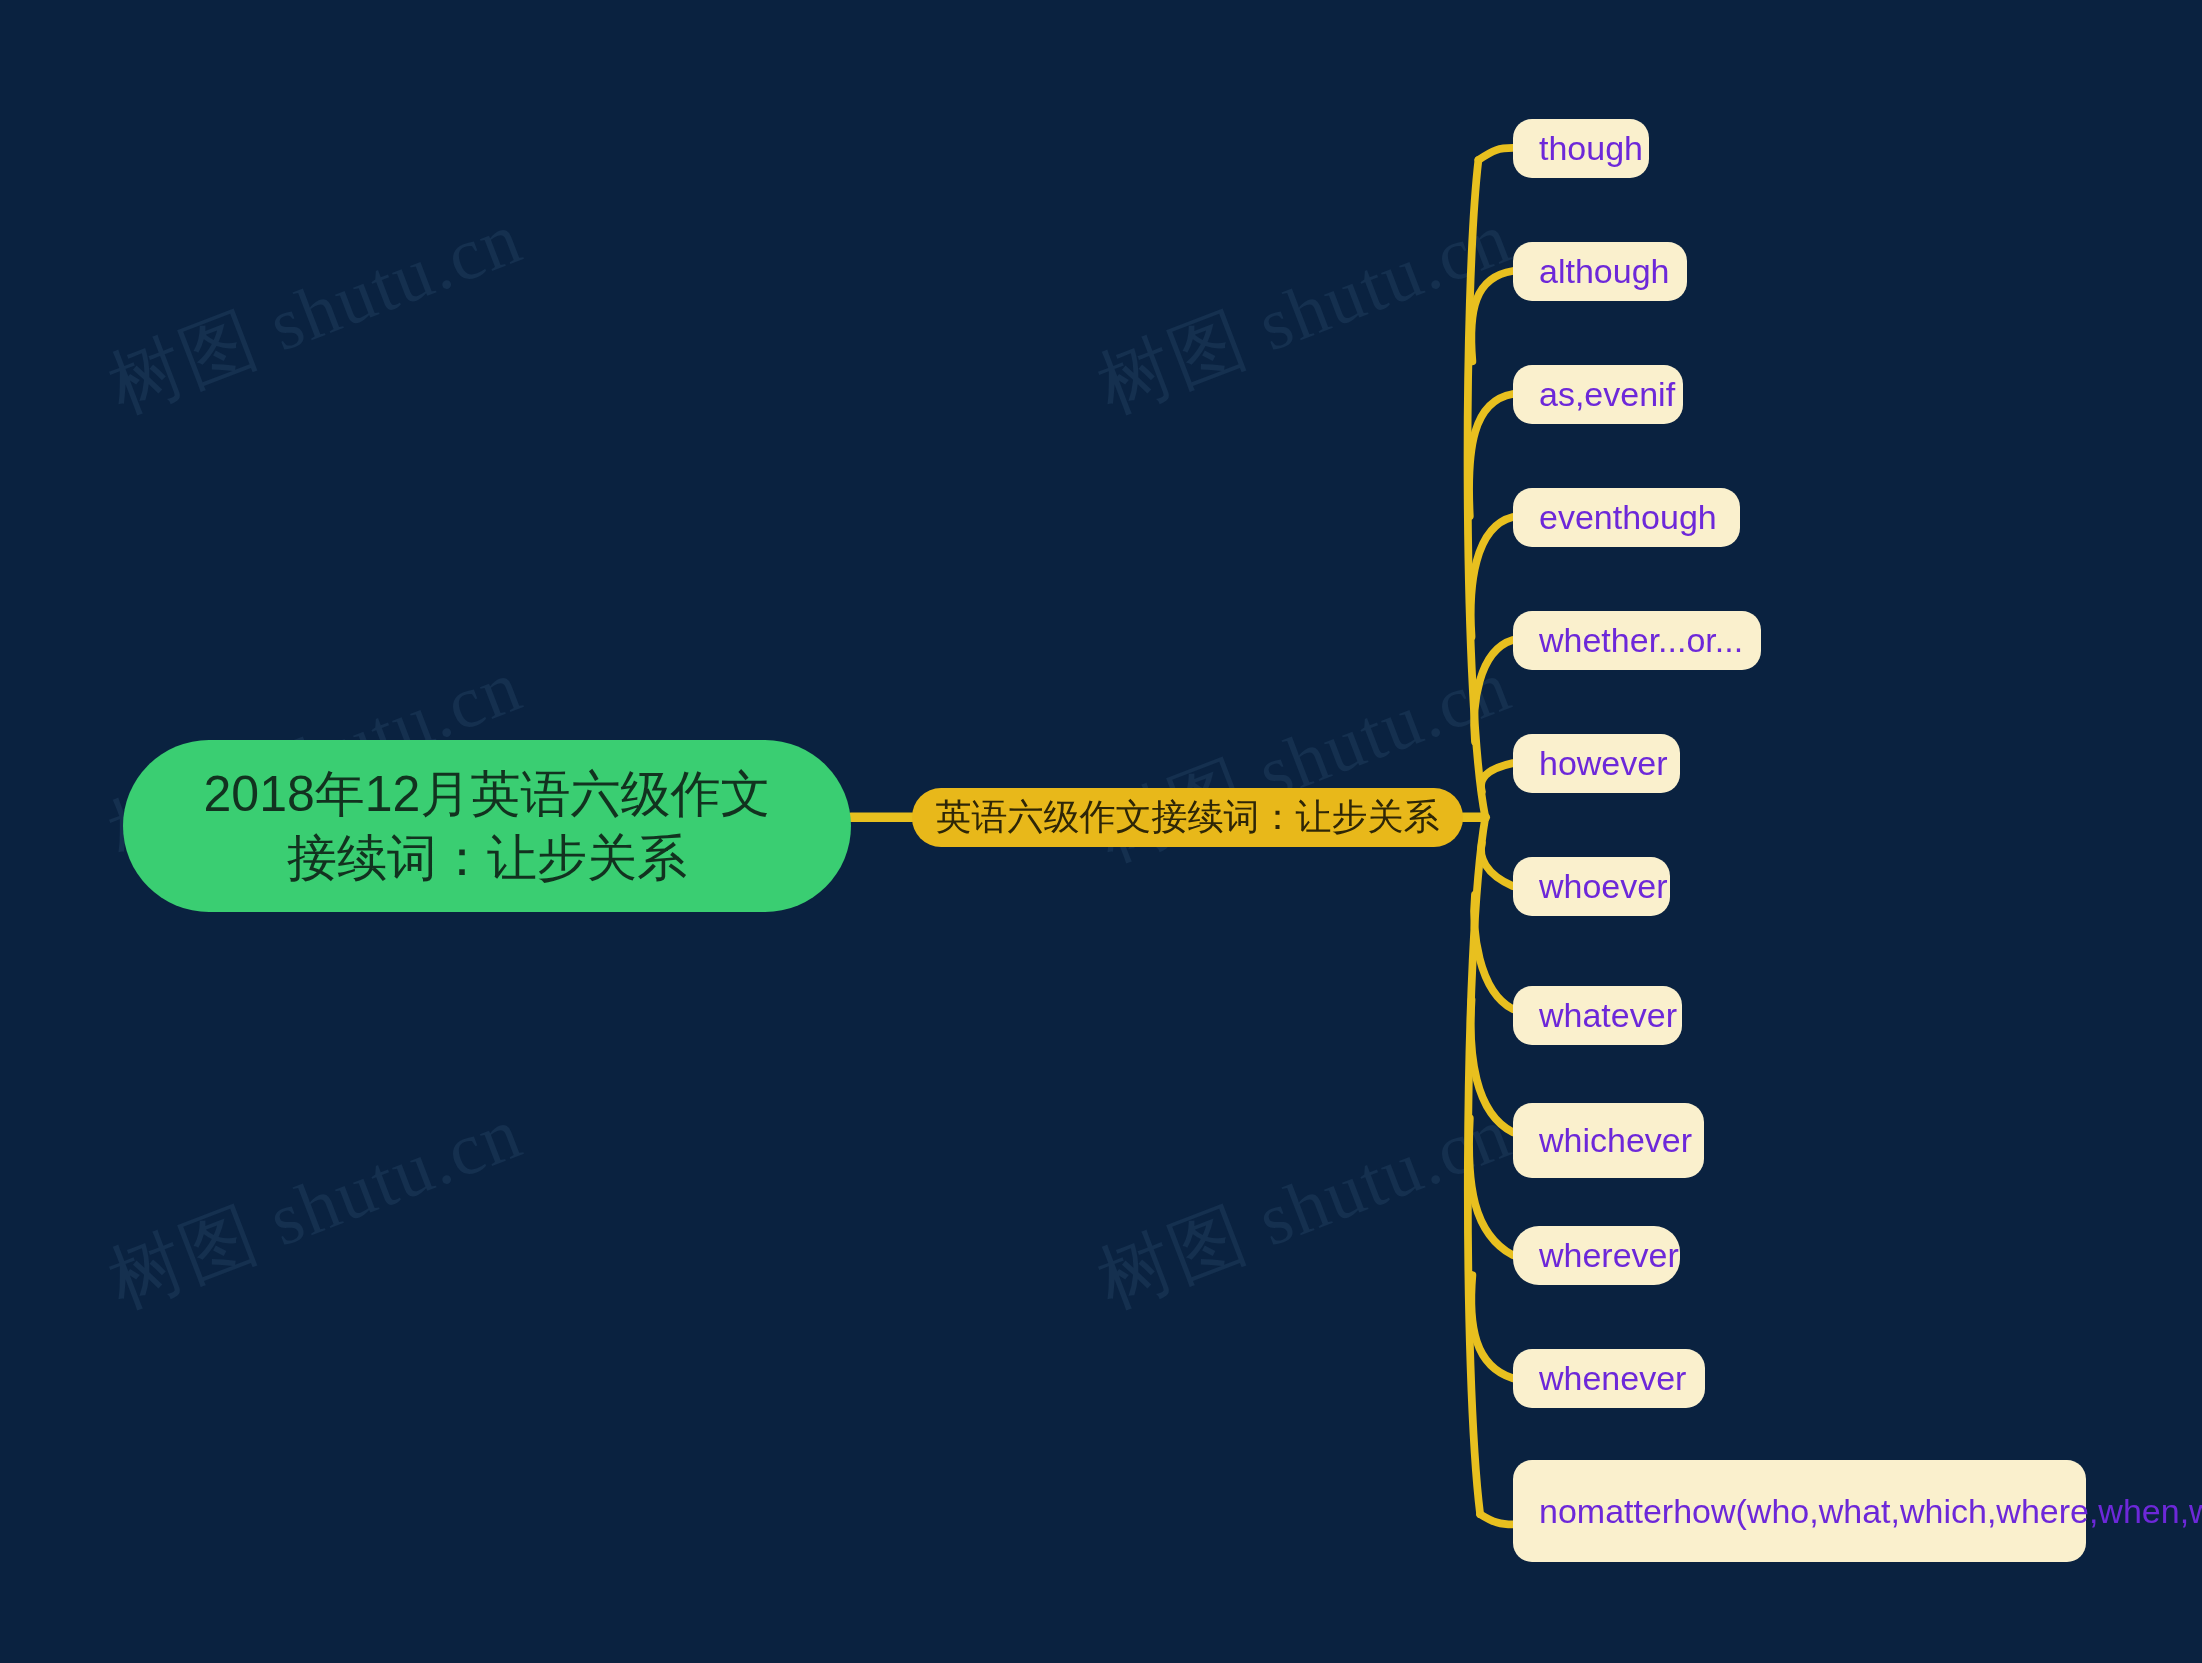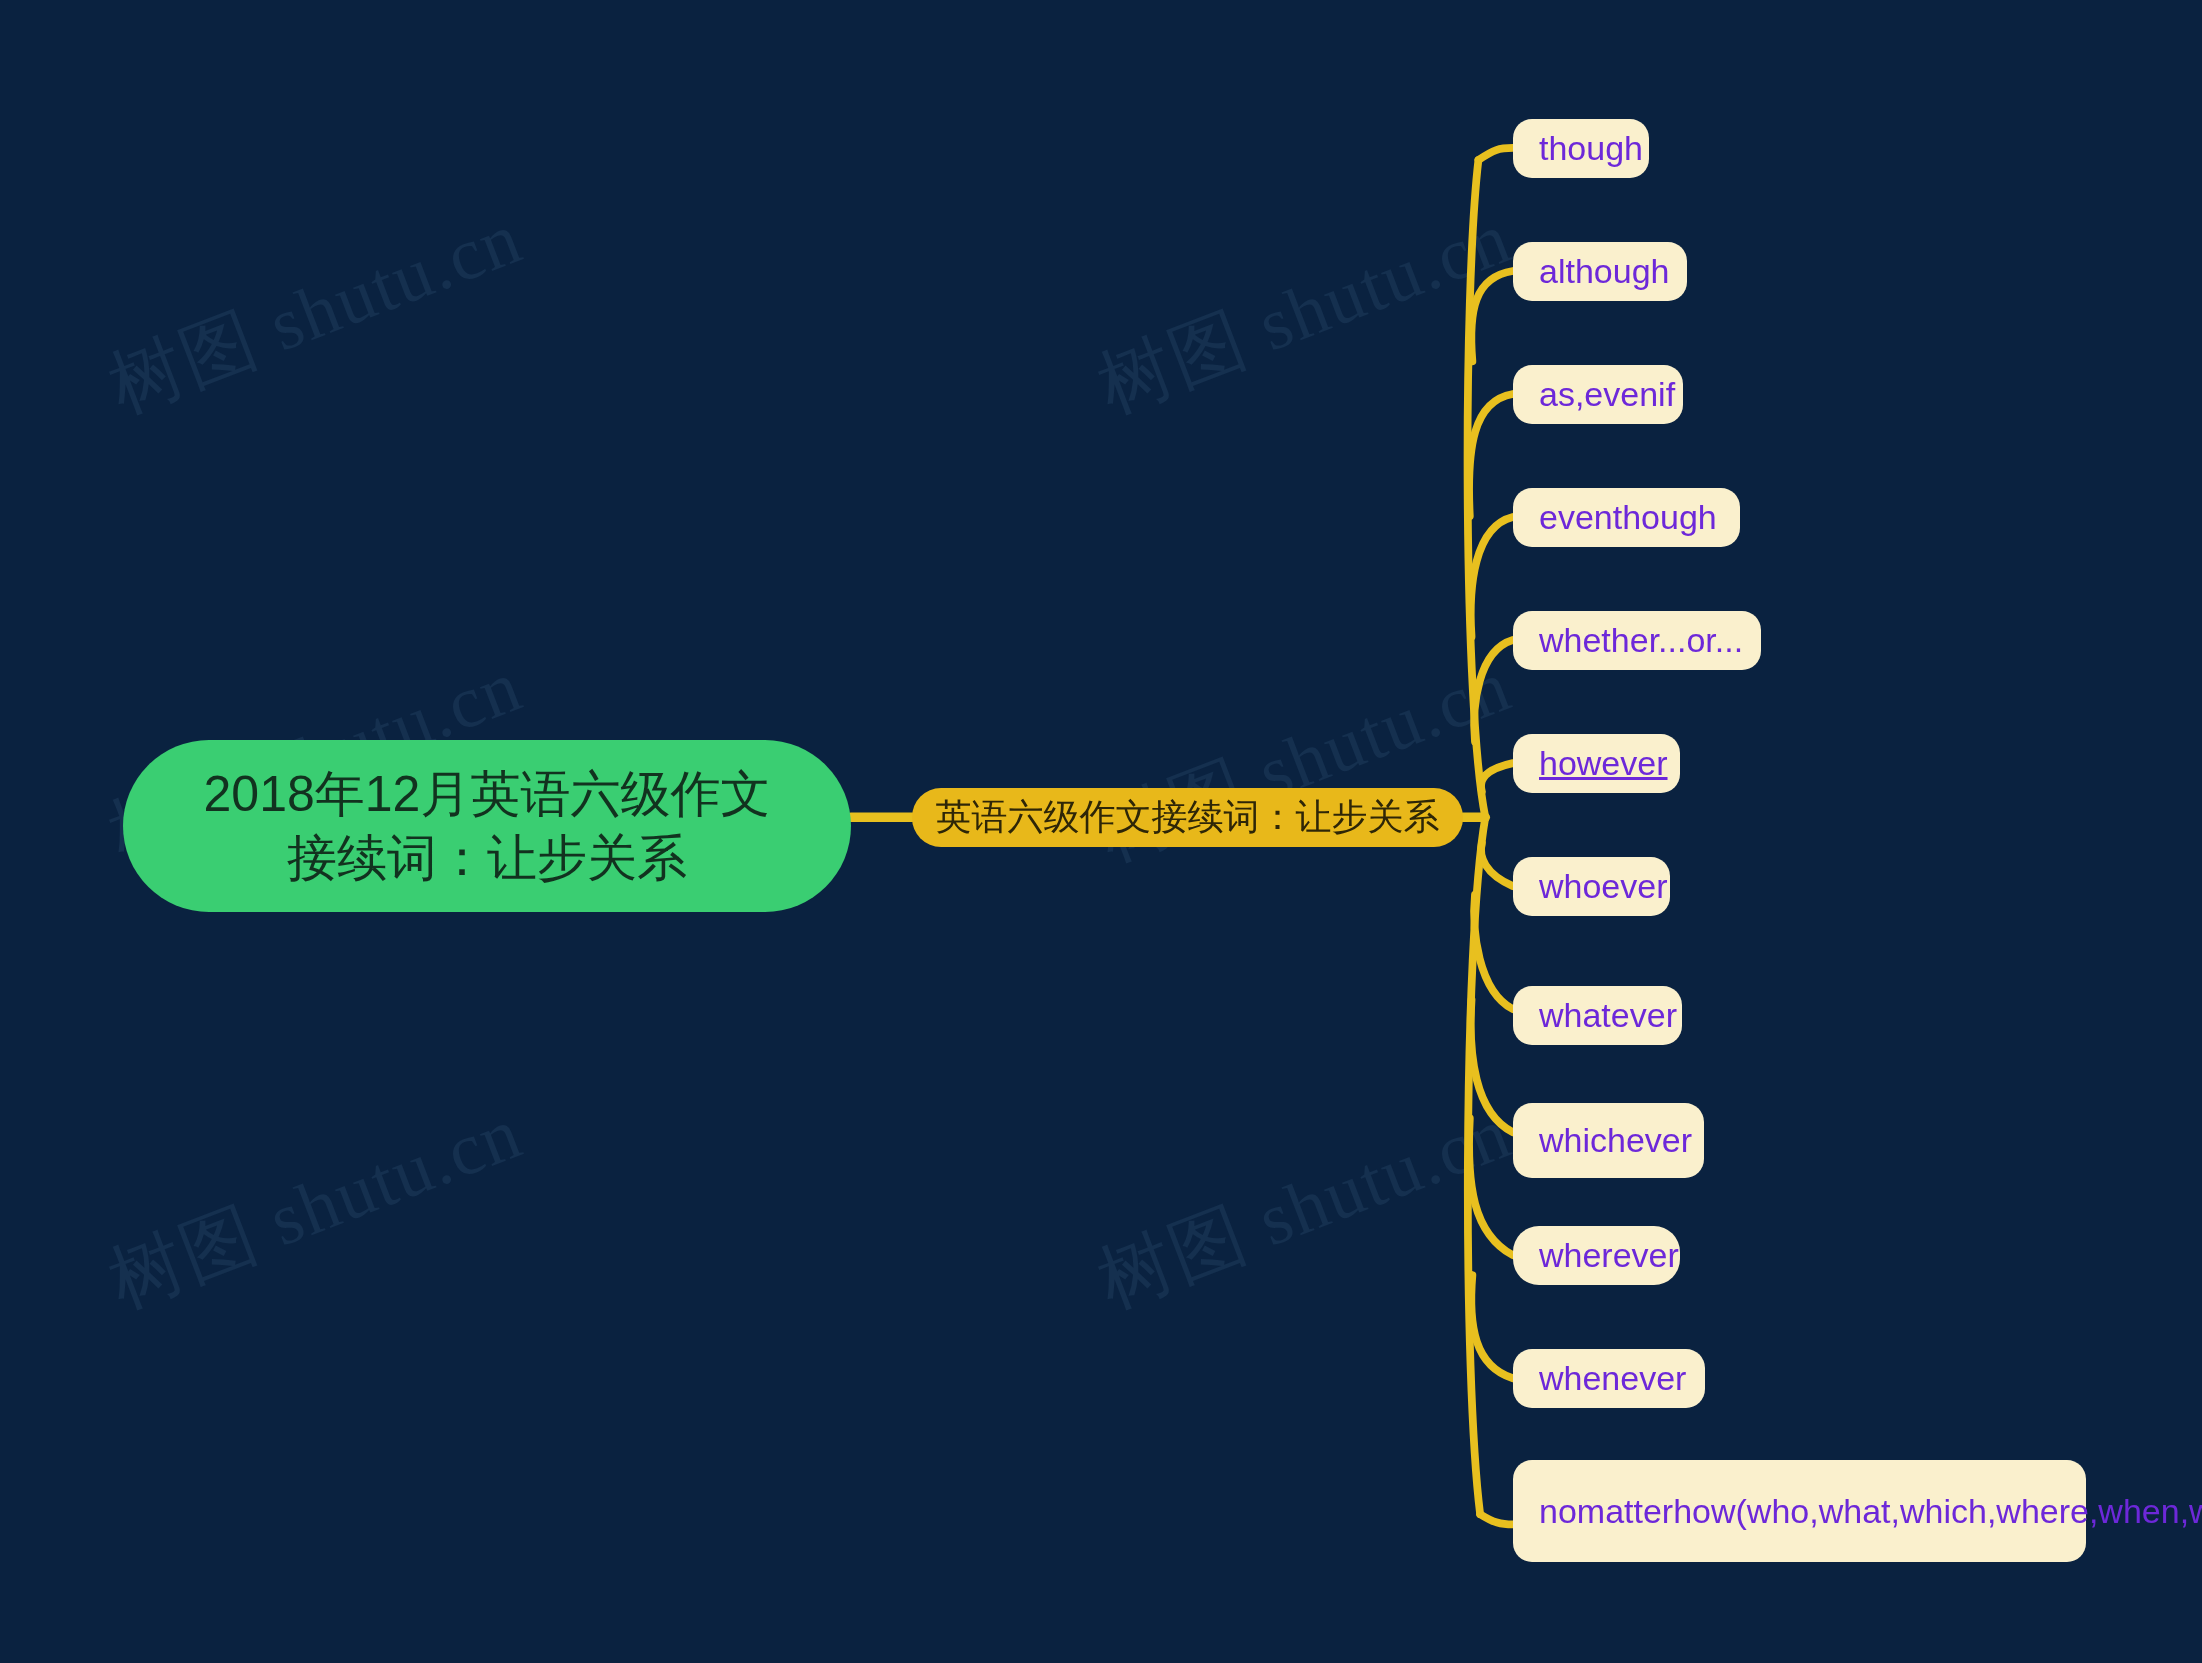--- a/index.html
+++ b/index.html
@@ -133,21 +133,21 @@
   </div>
   <div class="node node-leaf" style="top: 365px; width: 170px; height: 59px;">
     <span>as,evenif</span>
   </div>
   <div class="node node-leaf" style="top: 488px; width: 227px; height: 59px;">
     <span>eventhough</span>
   </div>
   <div class="node node-leaf" style="top: 611px; width: 248px; height: 59px;">
     <span>whether...or...</span>
   </div>
-  <div class="node node-leaf" style="top: 734px; width: 167px; height: 59px; text-decoration: underline;">
+  <div class="node node-leaf" style="top: 734px; width: 167px; height: 59px;">
     <span>however</span>
   </div>
   <div class="node node-leaf" style="top: 857px; width: 157px; height: 59px;">
     <span>whoever</span>
   </div>
   <div class="node node-leaf" style="top: 980px; width: 169px; height: 59px; margin-top: 6px;">
     <span>whatever</span>
   </div>
   <div class="node node-leaf" style="top: 1103px; width: 191px; height: 75px;">
     <span>whichever</span>

